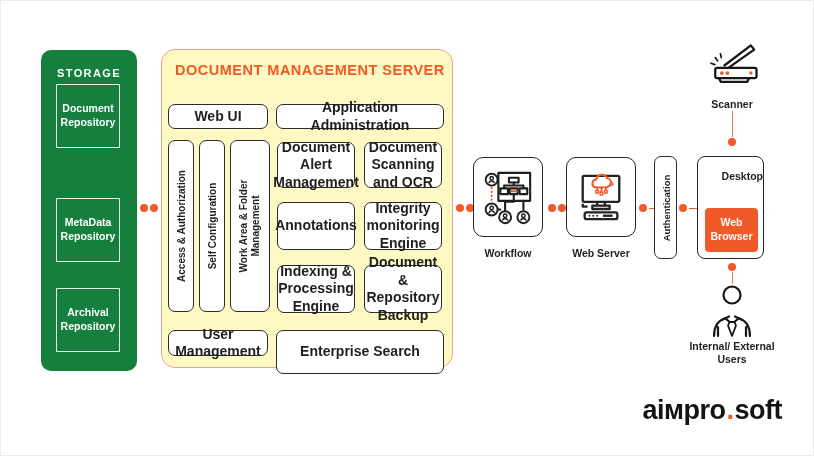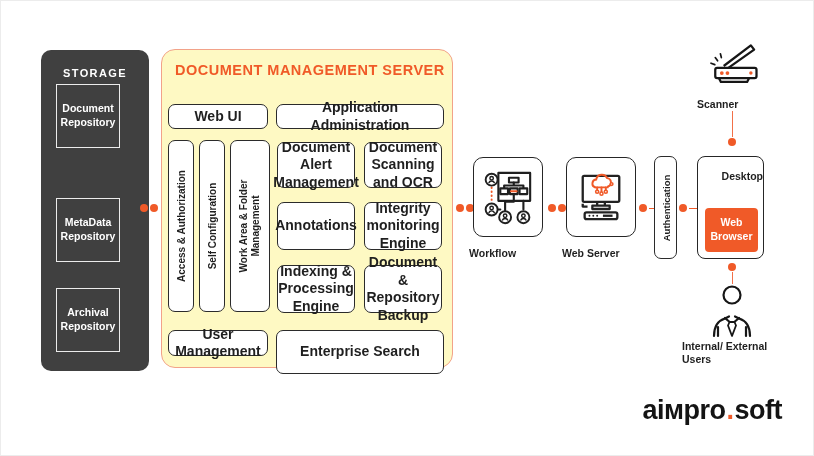--- a/index.html
+++ b/index.html
@@ -2,22 +2,22 @@
 <html><head>
 <meta charset="utf-8">
 <style>
   html,body{margin:0;padding:0;background:#fff;}
   .canvas{
     position:relative;width:814px;height:456px;background:#ffffff;
     border:1px solid #ececec;box-sizing:border-box;overflow:hidden;
     font-family:"Liberation Sans",sans-serif;color:#1f1f1f;
   }
   
-  .storage{position:absolute;left:40px;top:49px;width:108px;height:321px;
-    background:#404040;border-radius:10px;}
+  .storage{position:absolute;left:40px;top:49px;width:96px;height:321px;
+    background:#15803d;border-radius:10px;}
   .storage-title{margin-top:17px;text-align:center;color:#fff;font-size:11px;
     font-weight:700;letter-spacing:1.4px;}
   .repo{position:absolute;left:15px;width:64px;height:64px;box-sizing:border-box;
     border:1px solid rgba(255,255,255,.9);display:flex;align-items:center;
     justify-content:center;text-align:center;color:#fff;font-size:10.5px;
     font-weight:700;line-height:1.3;padding:2px;}
   .repo.r0{top:34px}.repo.r1{top:148px}.repo.r2{top:238px}
   
   .server{position:absolute;left:160px;top:48px;width:292px;height:319px;
     border:1.5px solid #F2A289;border-radius:14px;background:#fef9c3;box-sizing:border-box;}
@@ -46,21 +46,21 @@
   
   .dot-pair{position:absolute;display:flex;gap:2px;}
   .cdot{width:8px;height:8px;border-radius:50%;background:#F05A28;}
   .cdot.abs{position:absolute;}
   .hline{position:absolute;height:1.6px;background:#F05A28;}
   .vline{position:absolute;width:1.6px;background:#F27048;}
   
   .icon-box{position:absolute;width:70px;height:80px;box-sizing:border-box;
     border:1.6px solid #262626;border-radius:10px;background:#fff;
     display:flex;align-items:center;justify-content:center;}
-  .icon-label{position:absolute;text-align:left;font-size:10.5px;font-weight:700;}
+  .icon-label{position:absolute;text-align:center;font-size:10.5px;font-weight:700;}
   .auth{position:absolute;left:653px;top:155px;width:23px;height:103px;
     box-sizing:border-box;border:1.3px solid #2b2b2b;border-radius:7px;background:#fff;}
   .auth .vtext{font-size:9.5px;}
   
   .desktop{position:absolute;left:696px;top:155px;width:67px;height:103px;
     box-sizing:border-box;border:1.5px solid #262626;border-radius:8px;background:#fff;}
   .desktop-label{margin-top:13px;text-align:right;font-size:10.5px;font-weight:700;}
   .browser{position:absolute;left:7px;top:51px;width:53px;height:44px;
     background:#F05A28;border-radius:4px;display:flex;align-items:center;
     justify-content:center;text-align:center;color:#fff;font-size:10.5px;

